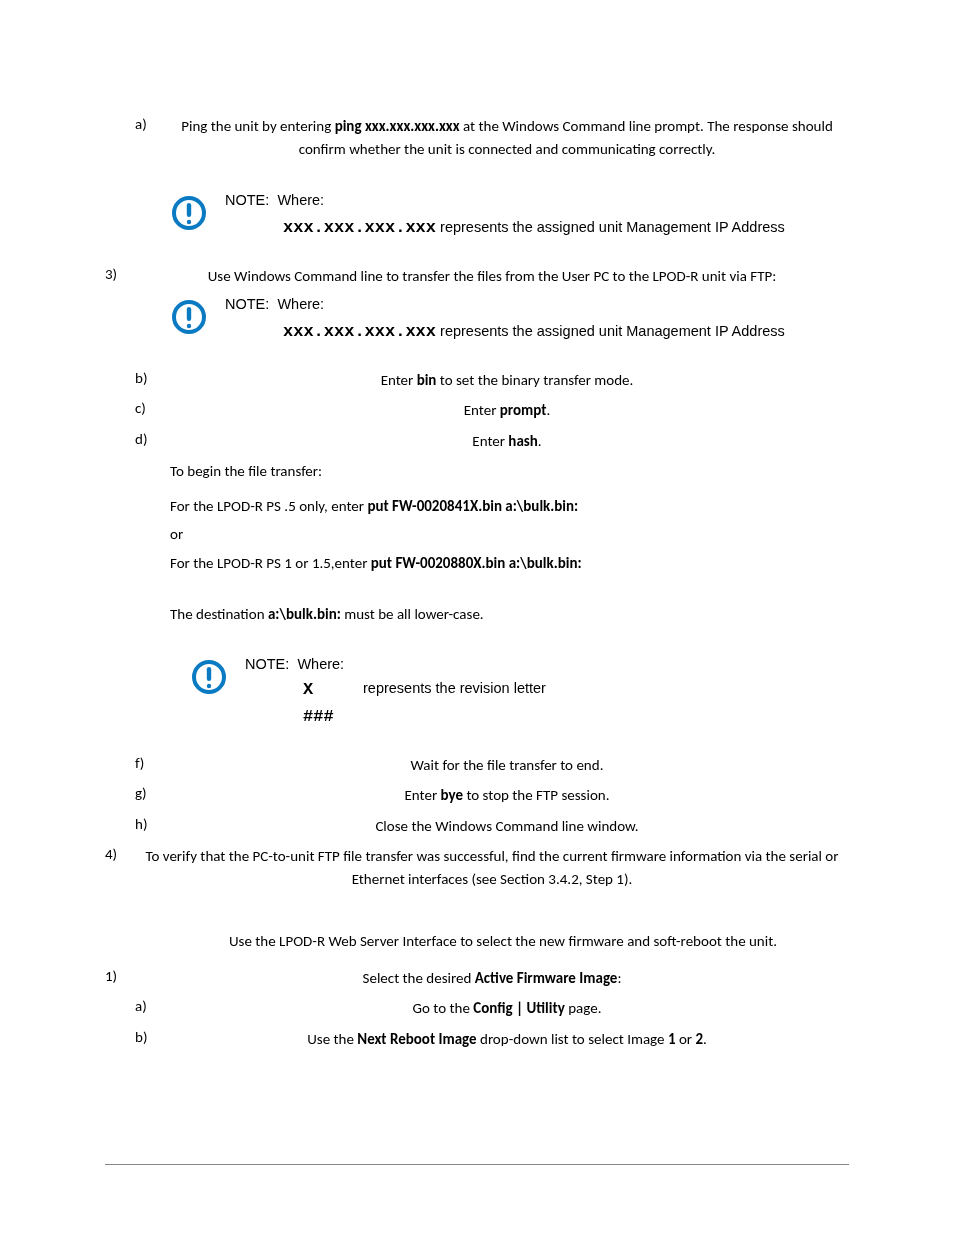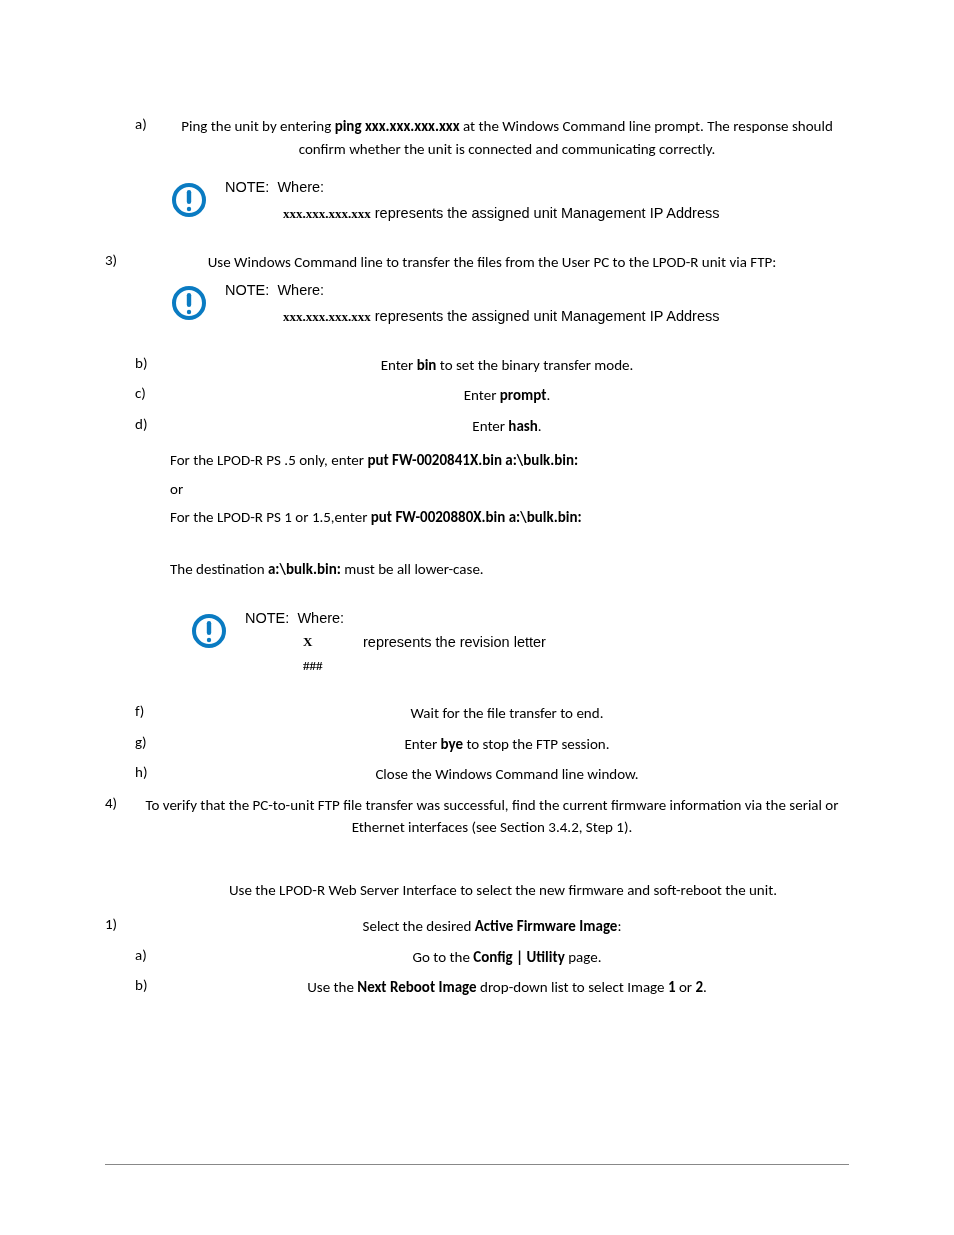--- a/index.html
+++ b/index.html
@@ -16,27 +16,27 @@
     box-sizing: border-box;
     padding: 115px 105px 70px 105px;
     position: relative;
   }
   .line { line-height: 1.5; text-align: center; }
   .indent-1 { margin-left: 30px; }
   .list-item { display: flex; margin-bottom: 8px; }
   .marker { flex: 0 0 30px; }
   .marker-wide { flex: 0 0 30px; }
   .content { flex: 1; }
-  .note-block { display: flex; align-items:flex-start; margin: 19px 0 20px 65px; }
+  .note-block { display: flex; align-items:flex-start; margin: 32px 0 20px 65px; }
   .note-icon { flex: 0 0 55px; padding-top:2px; }
   .note-body { flex: 1; font-family: Arial, sans-serif; font-size:14.5px; }
   .note-row { display:flex; margin-top:8px; }
   .note-key { flex:0 0 60px; font-weight:bold; }
   .note-val { flex:1; }
-  .arial { font-family: Liberation Serif, serif; font-size:13px; }
+  .arial { font-family: Liberation Mono, monospace; font-size:17px; }
   .sep { margin-top: 28px; }
   .para { margin: 6px 0 6px 65px; line-height:1.5; }
   .footer-line {
     position:absolute; left:105px; right:105px; bottom:70px;
     border-top:1px solid #888;
   }
   strong { font-weight:bold; }
 </style>
 </head>
 <body>
@@ -99,20 +99,21 @@
       <span>Enter </span><strong>prompt</strong><span>.</span>
     </div>
   </div>
   <div class="list-item indent-1">
     <div class="marker">d)</div>
     <div class="content line">
       <span>Enter </span><strong>hash</strong><span>.</span>
     </div>
   </div>
 
+  <div class="para">To begin the file transfer:</div>
   <div class="para" style="margin-top:12px;">
     <span>For the LPOD-R PS .5 only, enter </span><strong>put FW-0020841X.bin a:\bulk.bin:</strong>
   </div>
   <div class="para" style="margin-top:0;">or</div>
   <div class="para" style="margin-top:0;">
     <span>For the LPOD-R PS 1 or 1.5,enter </span><strong>put FW-0020880X.bin a:\bulk.bin:</strong>
   </div>
   <div class="para" style="margin-top:29px;">
     <span>The destination </span><strong>a:\bulk.bin:</strong><span> must be all lower-case.</span>
   </div>

